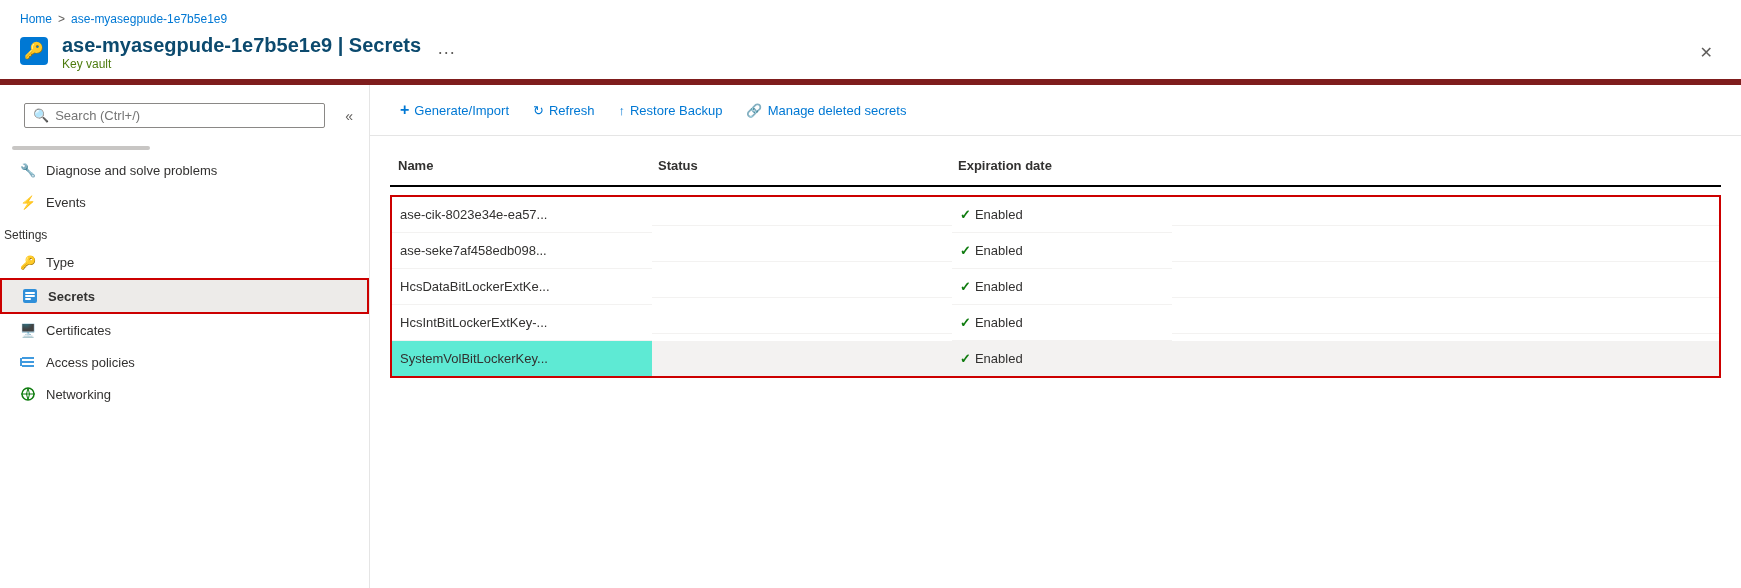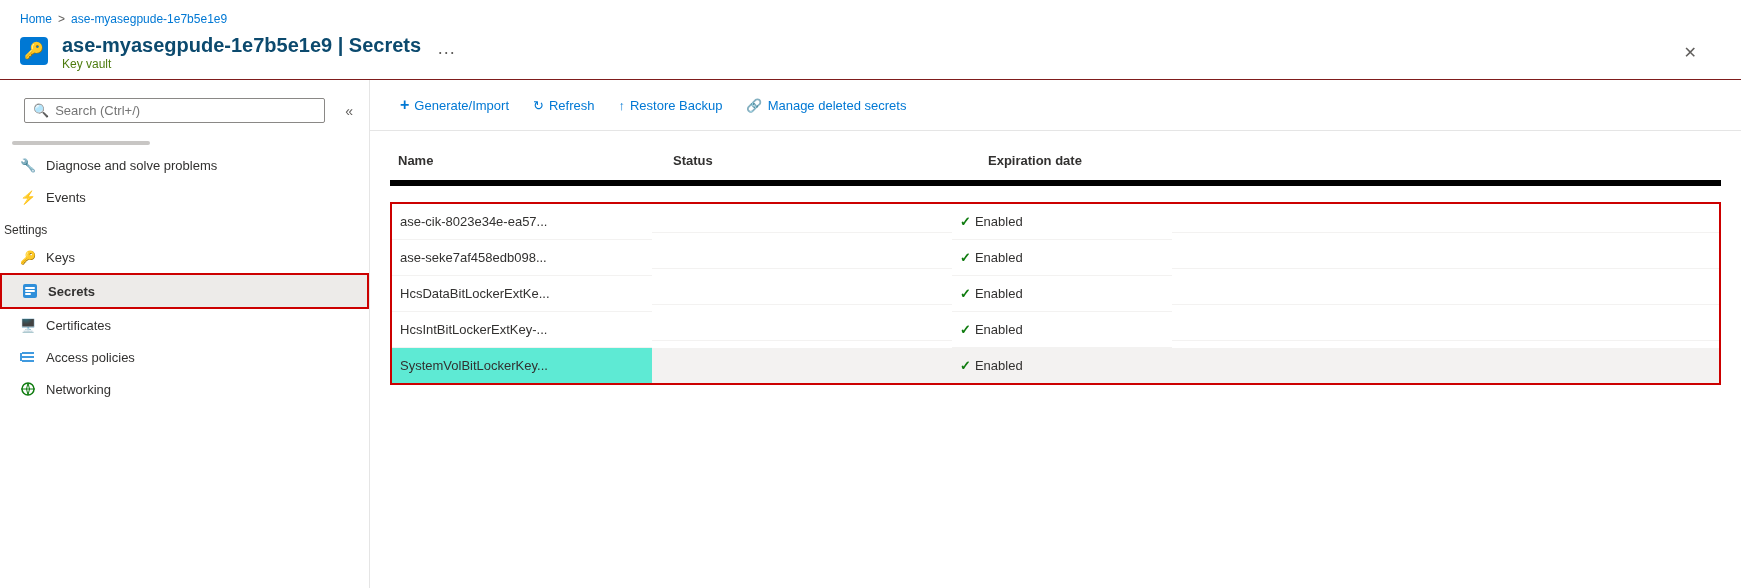--- a/index.html
+++ b/index.html
@@ -1,19 +1,19 @@
 <!DOCTYPE html>
 <html><head>
   <meta charset="utf-8">
   <style>
     * { box-sizing: border-box; margin: 0; padding: 0; }
     body { font-family: 'Segoe UI', Arial, sans-serif; font-size: 13px; background: #fff; color: #333; height: 588px; width: 1741px; overflow: hidden; display: flex; flex-direction: column; }
 
     
-    .header { padding: 12px 36px 8px 20px; border-bottom: 1px solid #7f1d1d; }
+    .header { padding: 12px 20px 8px 20px; border-bottom: 6px solid #7f1d1d; }
     .breadcrumb { display: flex; align-items: center; gap: 6px; font-size: 12px; color: #0078d4; margin-bottom: 8px; }
     .breadcrumb span { color: #605e5c; }
     .breadcrumb a { color: #0078d4; text-decoration: none; cursor: pointer; }
     .title-row { display: flex; align-items: center; gap: 10px; }
     .title-text h1 { font-size: 20px; font-weight: 600; color: #0c4a6e; }
     .title-text .subtitle { font-size: 12px; color: #4d7c0f; }
     .close-btn { margin-left: auto; cursor: pointer; font-size: 16px; color: #605e5c; background: none; border: none; padding: 4px 8px; }
     .ellipsis-btn { cursor: pointer; color: #605e5c; background: none; border: none; font-size: 18px; padding: 2px 6px; }
 
     
@@ -33,21 +33,21 @@
 
     
     .content { flex: 1; display: flex; flex-direction: column; overflow: hidden; padding: 0; }
 
     
     .toolbar { display: flex; align-items: center; gap: 4px; padding: 10px 20px; border-bottom: 1px solid #e5e5e5; }
     .toolbar-btn { display: flex; align-items: center; gap: 5px; background: none; border: none; cursor: pointer; color: #0078d4; font-size: 13px; padding: 6px 10px; }
 
     
     .table-area { flex: 1; overflow-y: auto; padding: 0 20px; }
-    .table-header { display: grid; grid-template-columns: 260px 300px 220px 1fr; padding: 8px 0; border-bottom: 6px solid #000000; font-weight: 600; color: #323130; font-size: 13px; margin-top: 10px; gap: 15px; }
+    .table-header { display: grid; grid-template-columns: 260px 300px 220px 1fr; padding: 8px 0; border-bottom: 2px solid #000000; font-weight: 600; color: #323130; font-size: 13px; margin-top: 10px; }
     .table-header .col { padding: 4px 8px; }
 
     .table-row { display: grid; grid-template-columns: 260px 300px 220px 1fr; border: none; align-items: center; cursor: pointer; }
     .table-row .col { padding: 10px 8px; border-bottom: 1px solid #f3f2f1; font-size: 13px; color: #323130; }
     .table-row:last-child .col { border-bottom: none; }
     .table-row .col.last-row { background: #f3f2f1; }
 
     .status-enabled { display: flex; align-items: center; gap: 4px; color: #323130; }
     .check-icon { color: #107c10; font-weight: bold; }
 
@@ -101,21 +101,21 @@
     </div>
     <div class="sidebar-item">
       <span class="item-icon" style="color:#f0a30a;">⚡</span>
       <span>Events</span>
     </div>
 
     <div class="sidebar-section-label">Settings</div>
 
     <div class="sidebar-item">
       <span class="item-icon" style="color:#f0a30a;">🔑</span>
-      <span>Keys</span>
+      <span>Type</span>
     </div>
     <div class="sidebar-item active">
       <span class="item-icon">
         <svg width="16" height="16" viewBox="0 0 16 16" fill="none">
           <rect x="1" y="1" width="14" height="14" rx="2" fill="#0078d4" opacity="0.8"></rect>
           <rect x="3" y="4" width="10" height="2" rx="1" fill="white"></rect>
           <rect x="3" y="7" width="10" height="2" rx="1" fill="white"></rect>
           <rect x="3" y="10" width="6" height="2" rx="1" fill="white"></rect>
         </svg>
       </span>
@@ -170,21 +170,21 @@
       </button>
     </div>
 
     <div class="table-area">
       <div class="table-header">
         <div class="col">Name</div>
         <div class="col">Status</div>
         <div class="col">Expiration date</div>
       </div>
 
-      <div style="border: 2px solid #c00; margin-top: 16px;">
+      <div style="border: 2px solid #c00; margin-top: 8px;">
 
         <div class="table-row">
           <div class="col">ase-cik-8023e34e-ea57...</div>
           <div class="col"></div>
           <div class="col">
             <span class="status-enabled"><span class="check-icon">✓</span> Enabled</span>
           </div>
           <div class="col"></div>
         </div>
 

